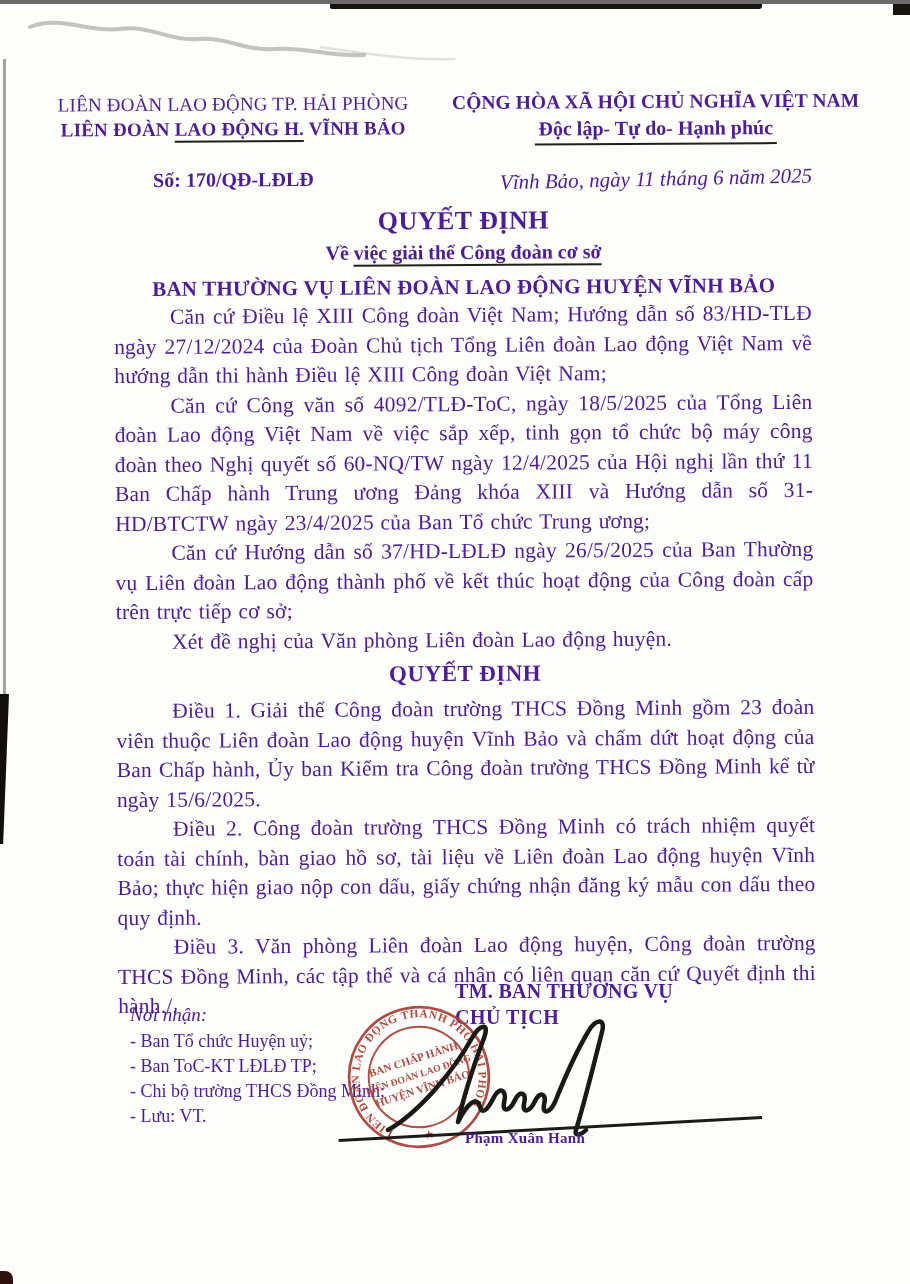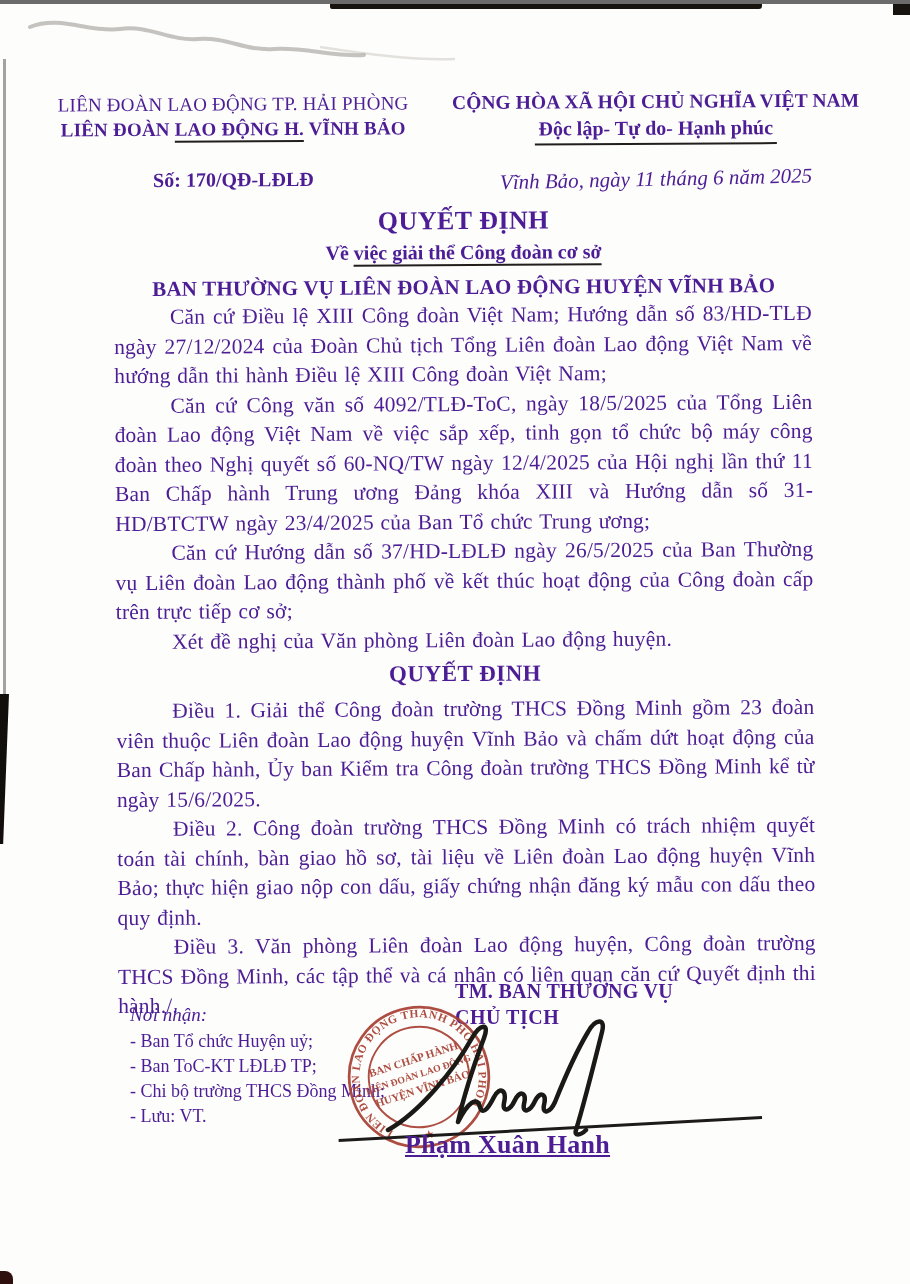--- a/index.html
+++ b/index.html
@@ -33,22 +33,22 @@
   .decision-heading{font-size:23px;font-weight:bold;text-align:center;margin:6px 0 8px;letter-spacing:.5px;}
   .article-label{font-weight:normal;}
 
   
   .footer{position:absolute;top:976px;left:0;width:910px;height:300px;}
   .recipients{position:absolute;left:130px;top:22px;font-size:18px;line-height:25px;}
   .recipients .rec-head{font-size:19px;font-weight:normal;font-style:italic;margin-bottom:2px;}
   .sign-block{position:absolute;left:455px;top:0;width:330px;text-align:left;}
   .sign-auth{font-size:20px;font-weight:bold;letter-spacing:.3px;}
   .sign-title{font-size:20px;font-weight:bold;margin-top:3px;letter-spacing:.5px;}
-  .signer-name{position:absolute;left:405px;top:150px;width:240px;text-align:left;
-               font-size:26px;font-weight:bold;letter-spacing:.3px;text-decoration:underline;}
+  .signer-name{position:absolute;left:405px;top:150px;width:240px;text-align:center;
+               font-size:15px;font-weight:bold;letter-spacing:.3px;}
   .sign-underline{position:absolute;left:338px;top:136px;width:424px;height:2.5px;background:#1d1b19;
                   transform:rotate(-3.1deg);transform-origin:right center;}
   .stamp{position:absolute;left:345px;top:23px;width:148px;height:148px;transform:rotate(-10deg);opacity:.9;}
   .signature-svg{position:absolute;left:380px;top:32px;width:300px;height:130px;}
 
   
   .art{position:absolute;}
   .art-top-strip{left:330px;top:0;width:432px;height:5px;background:#17130f;border-radius:0 0 3px 2px;}
   .art-top-right{right:0;top:0;width:17px;height:11px;background:#17130f;}
   .art-left-line{left:3px;top:55px;width:3px;height:635px;background:#4b4a47;opacity:.5;}

